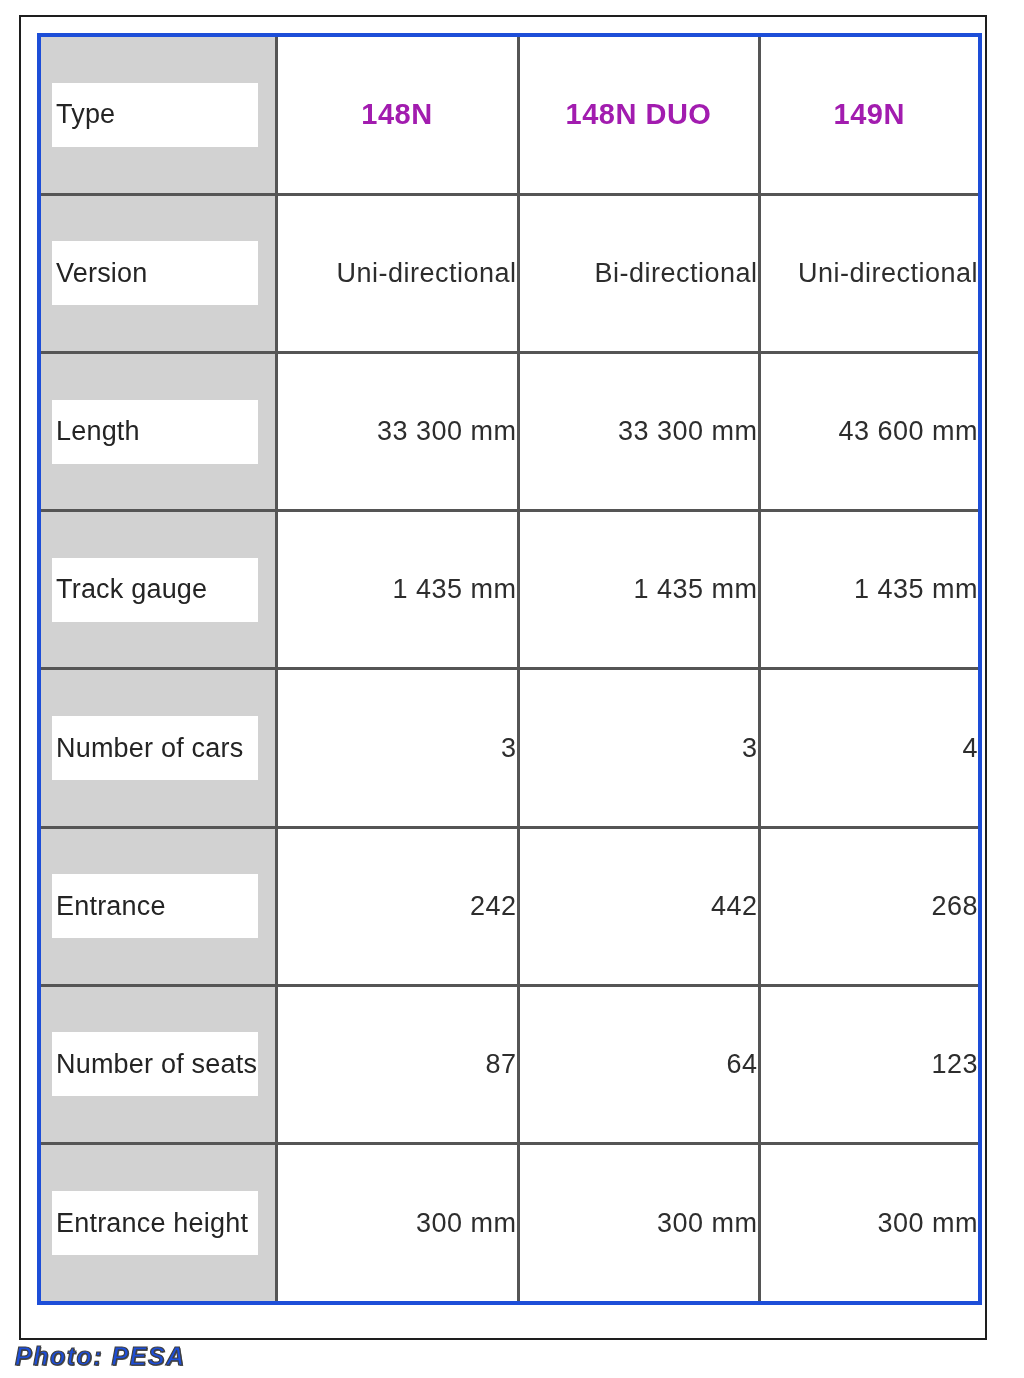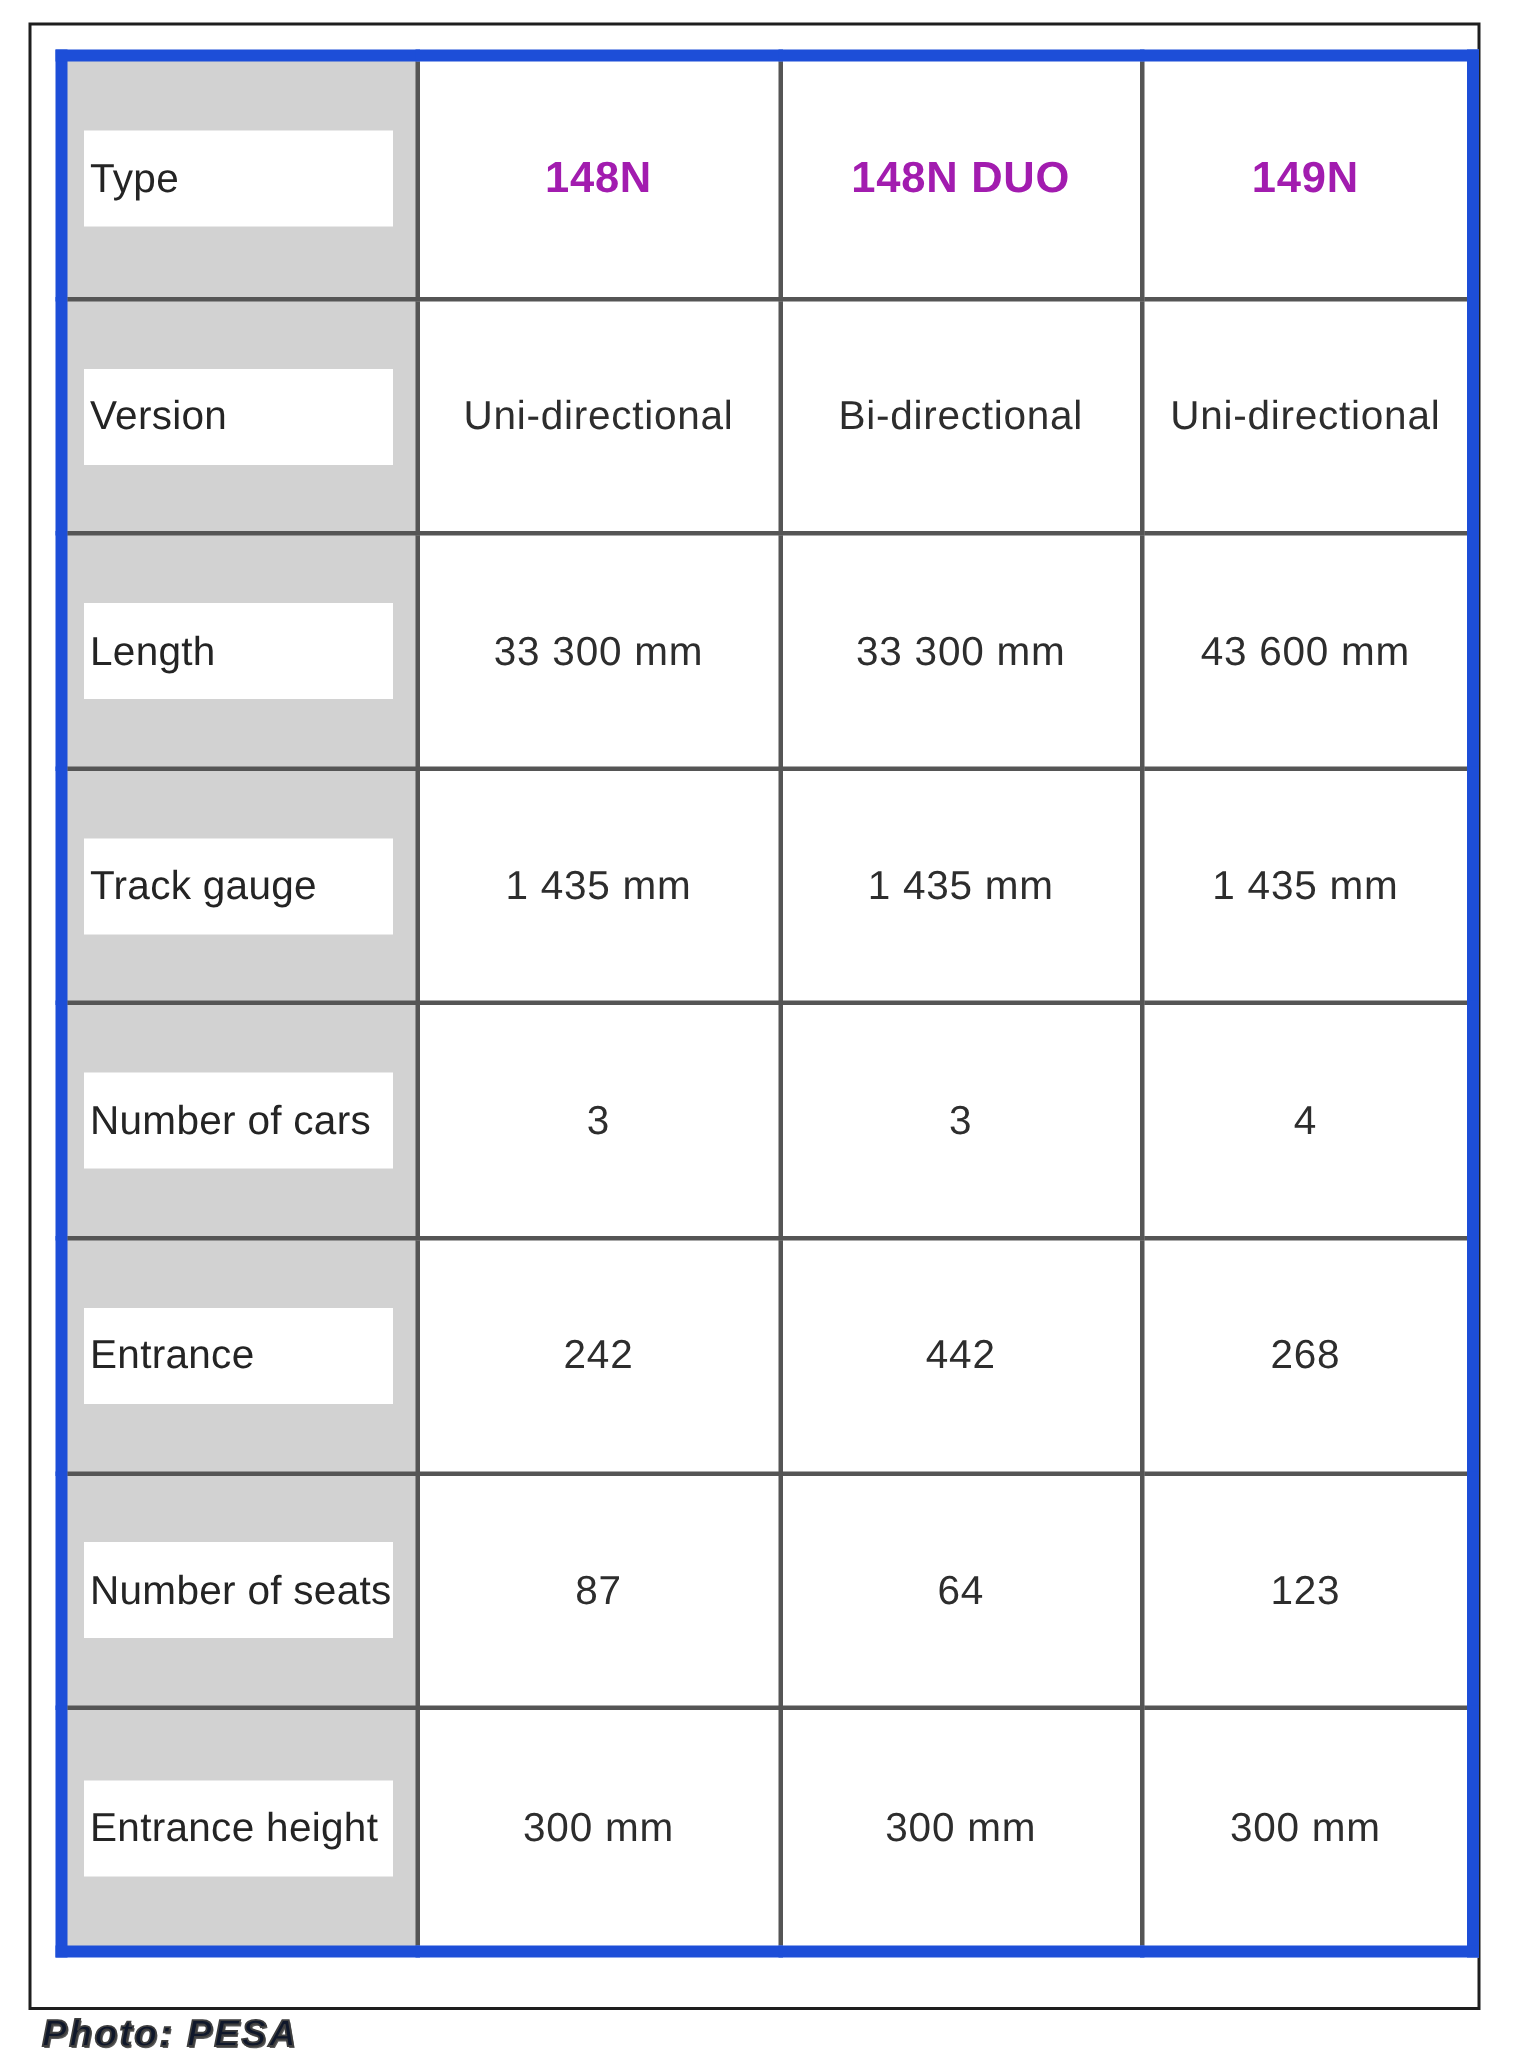--- a/index.html
+++ b/index.html
@@ -33,21 +33,21 @@
     border-collapse: collapse;
     table-layout: fixed;
     background: #ffffff;
   }
   table.spec td, table.spec th {
     border: 3px solid #555555;
     padding: 0;
     vertical-align: middle;
   }
   table.spec {
-    border: 8px solid #1d4ed8;
+    border: 4px solid #1d4ed8;
   }
   col.c-label  { width: 237px; }
   col.c-v1     { width: 242px; }
   col.c-v2     { width: 241px; }
   col.c-v3     { width: 221px; }
 
   .label-cell {
     background: #d2d2d2;
   }
   .label-box {
@@ -60,42 +60,42 @@
     box-sizing: border-box;
     padding-left: 4px;
   }
   .label-box span {
     font-size: 27px;
     letter-spacing: 0.2px;
     color: #242424;
     white-space: nowrap;
   }
   .value-cell {
-    text-align: center;
+    text-align: right;
     font-size: 27px;
     font-weight: 400;
     color: #2d2d2d;
     letter-spacing: 0.5px;
   }
   th.header-cell {
     text-align: center;
     font-size: 29px;
     font-weight: bold;
     color: #a21caf;
     letter-spacing: 0.5px;
   }
   .photo-credit {
     position: absolute;
-    left: 28px;
+    left: 15px;
     top: 1342px;
     font-size: 25px;
     font-style: italic;
     font-weight: bold;
     letter-spacing: 1.5px;
-    color: #0f172a;
+    color: #1d4ed8;
     -webkit-text-stroke: 1.2px #3e3e3e;
     text-shadow: 1px 1px 0 #5a5a5a;
     white-space: nowrap;
   }
 </style>
 </head>
 <body>
 
 <div class="page-frame"></div>
 

